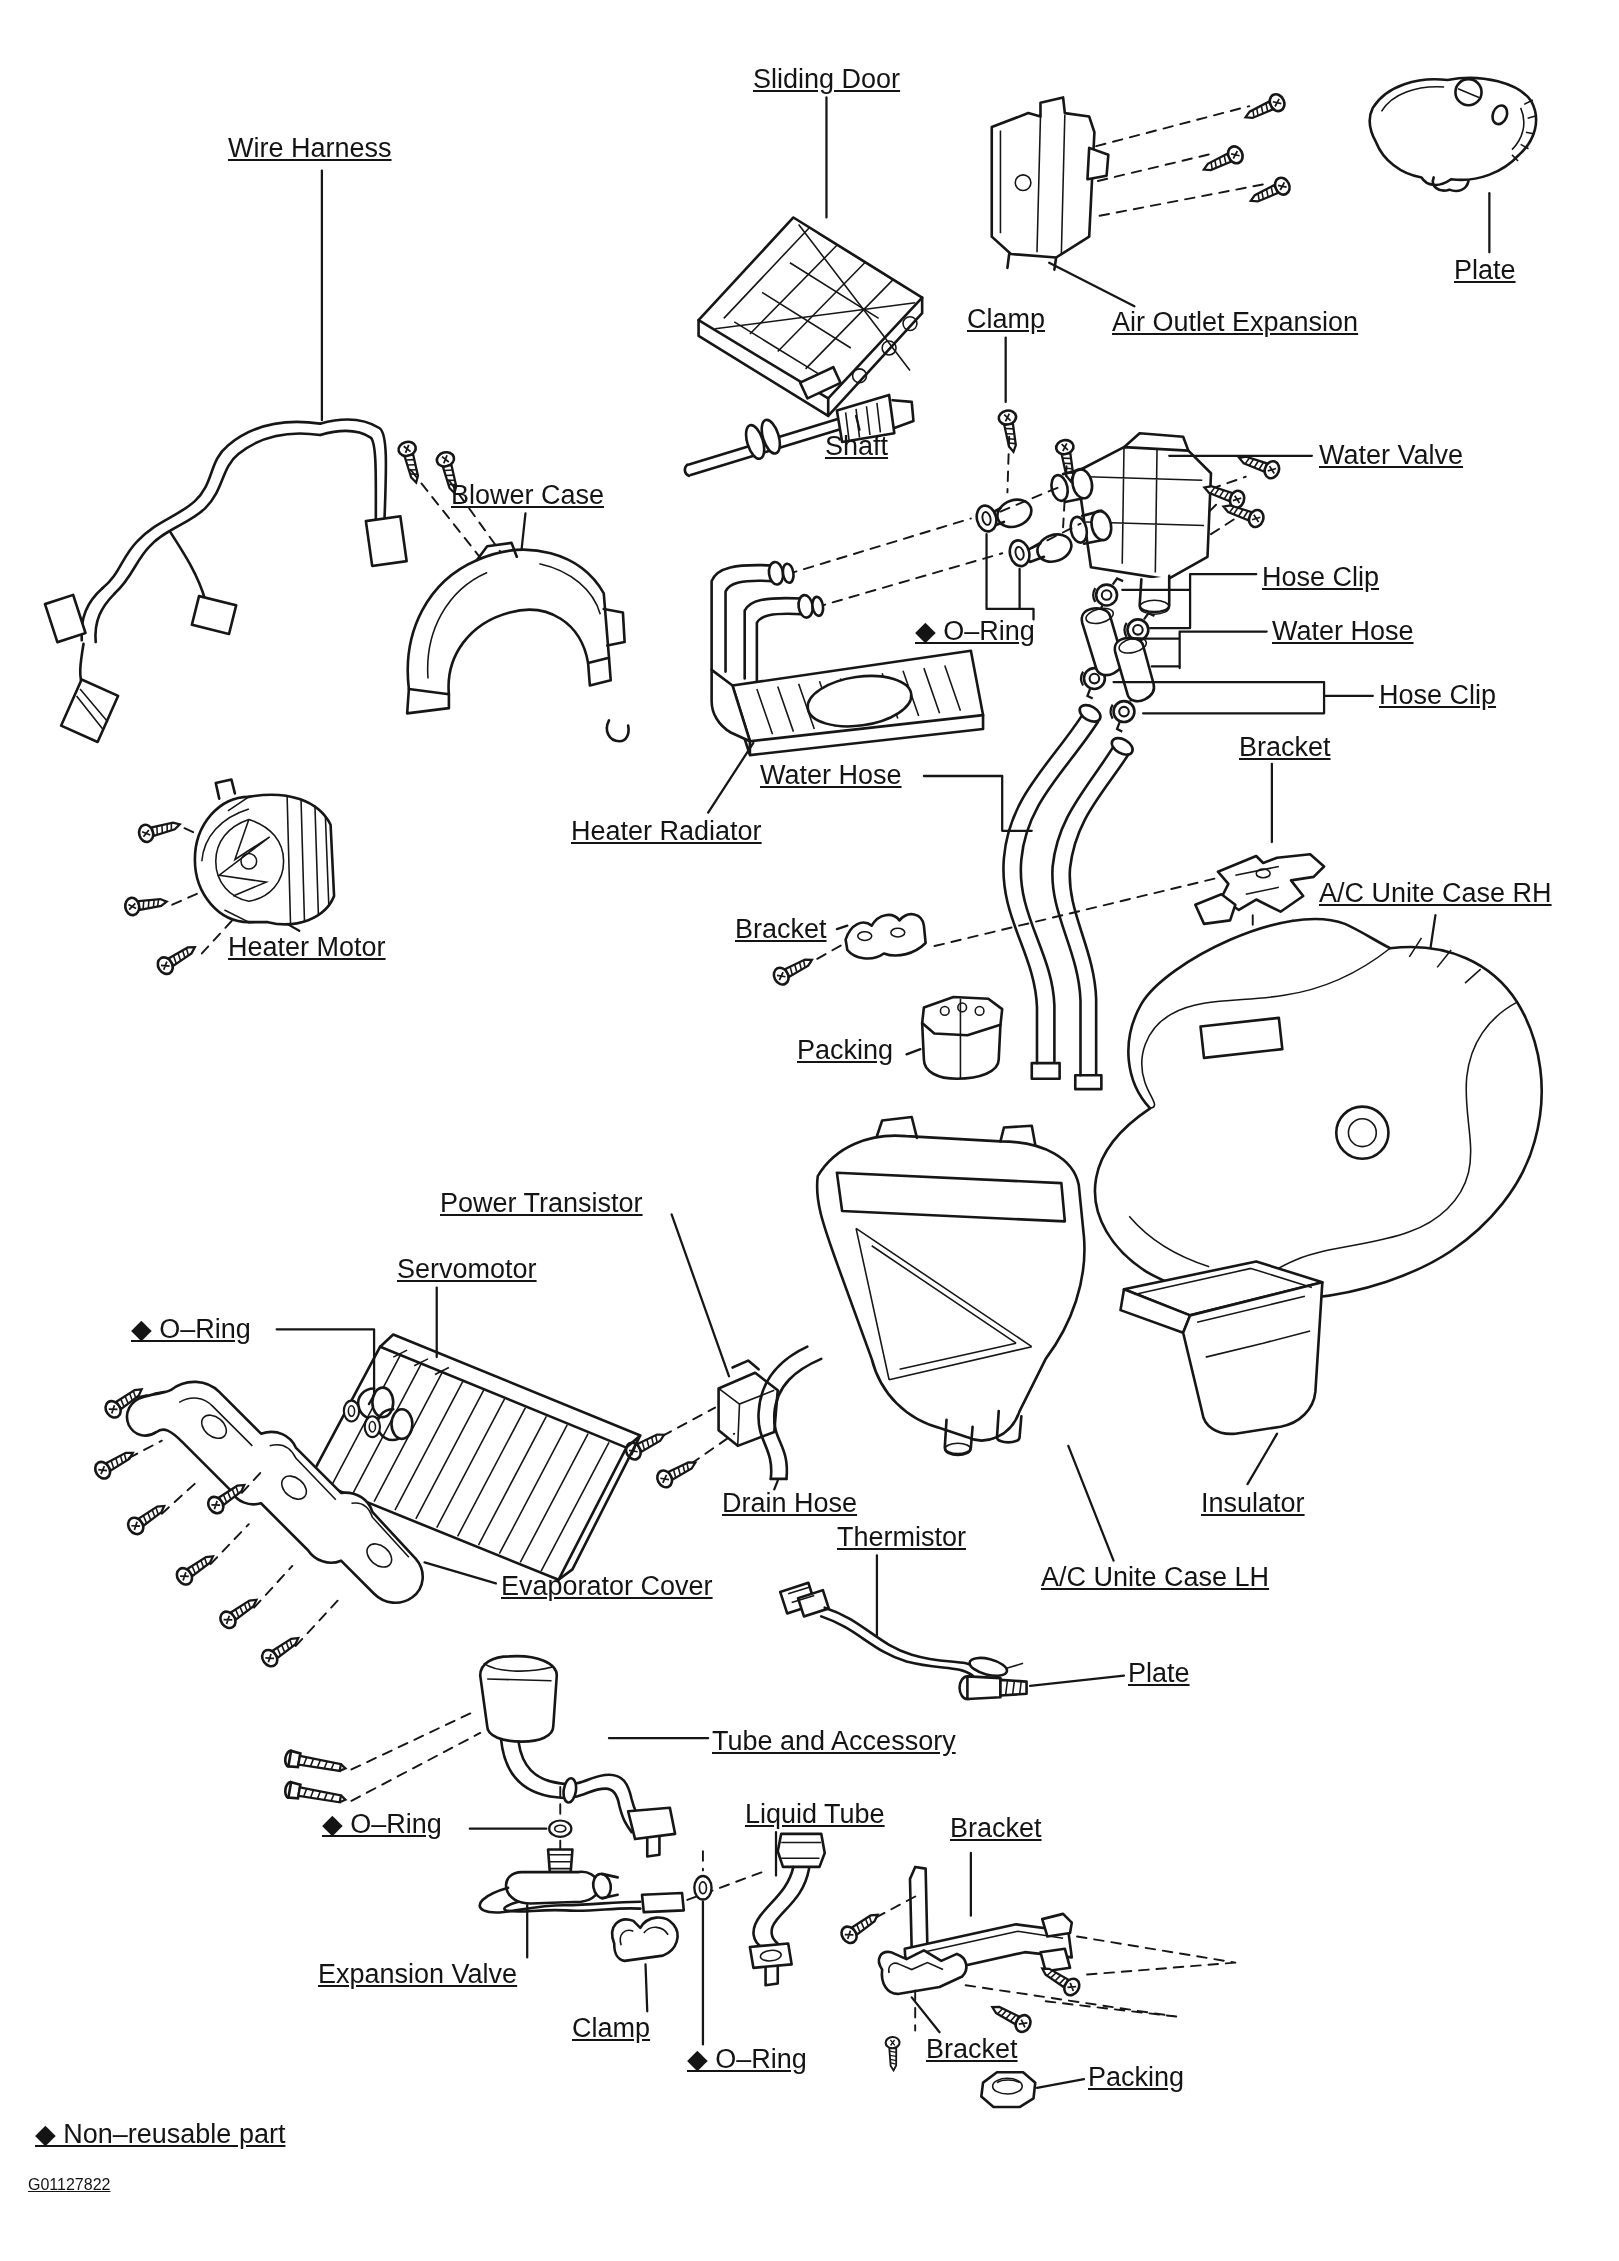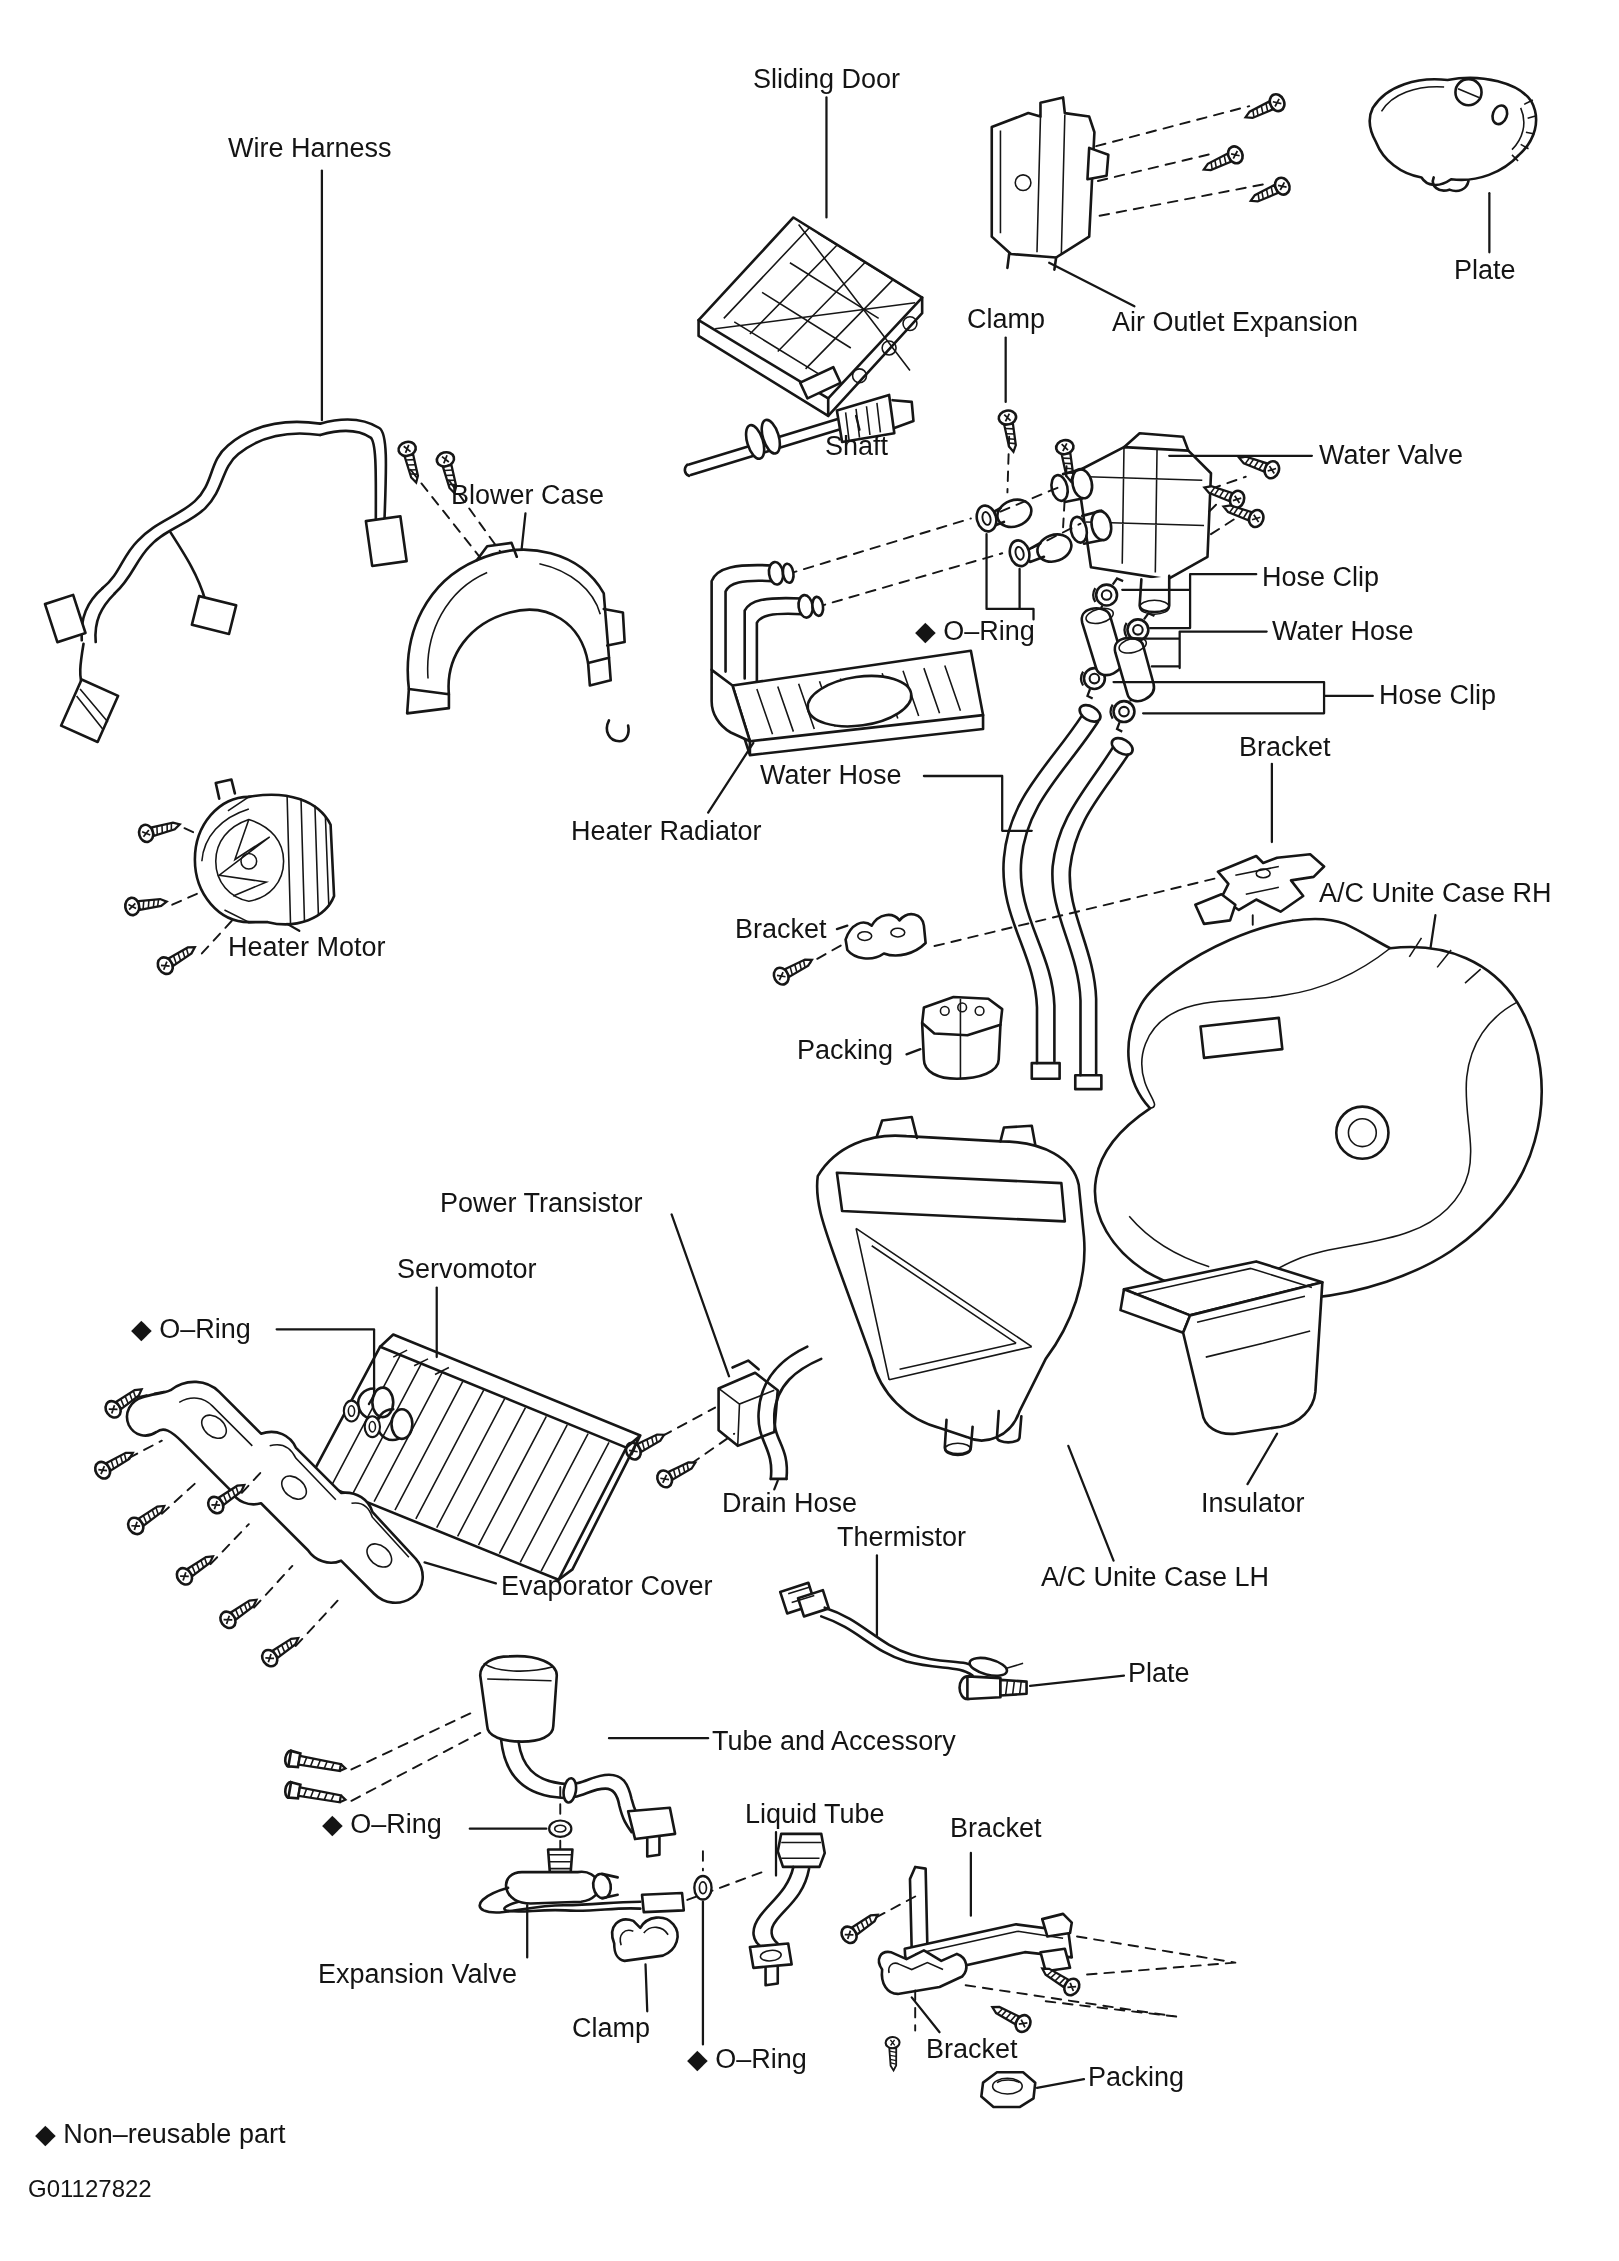--- a/index.html
+++ b/index.html
@@ -1,20 +1,20 @@
 <!DOCTYPE html>
 <html style="font-size:14px"><head>
 <meta charset="utf-8">
 <style>
   html,body{margin:0;padding:0;background:#fff;}
   #page{position:relative;width:1619px;height:2261px;background:#fff;overflow:hidden;
         font-family:"Liberation Sans","DejaVu Sans",sans-serif;}
   #art{position:absolute;left:0;top:0;}
-  .lbl{position:absolute;font-size:27px;color:#141414;white-space:nowrap;letter-spacing:0px;line-height:1;}
-  .lbl.small{font-size:24px;}
+  .lbl{position:absolute;font-size:27px;color:#141414;white-space:nowrap;letter-spacing:0px;line-height:1;text-decoration:underline;}
+  .lbl.small{font-size:16px;}
   svg .ln{stroke:#161616;stroke-width:2.6;fill:none;stroke-linecap:round;stroke-linejoin:round;}
   svg .pt{stroke:#161616;stroke-width:3;fill:none;stroke-linecap:round;stroke-linejoin:round;}
   svg .ptw{stroke:#161616;stroke-width:3;fill:#ffffff;stroke-linecap:round;stroke-linejoin:round;}
   svg .thin{stroke:#161616;stroke-width:1.8;fill:none;}
   svg .dash{stroke:#161616;stroke-width:2.2;fill:none;stroke-dasharray:11 9;stroke-linecap:round;}
 </style>
 </head>
 <body>
 
 <div id="page">

